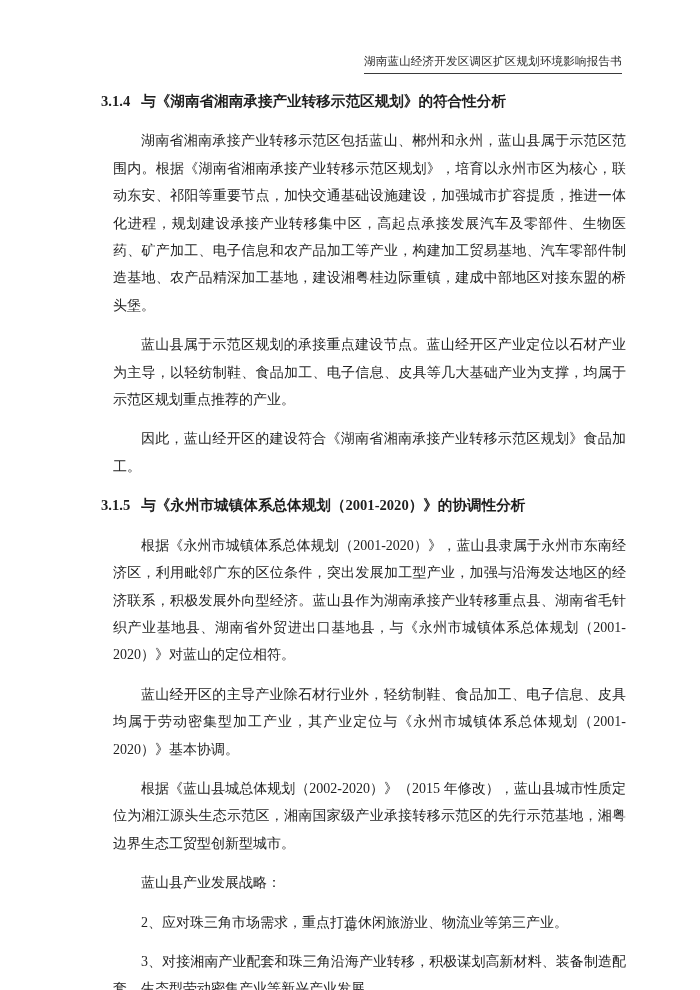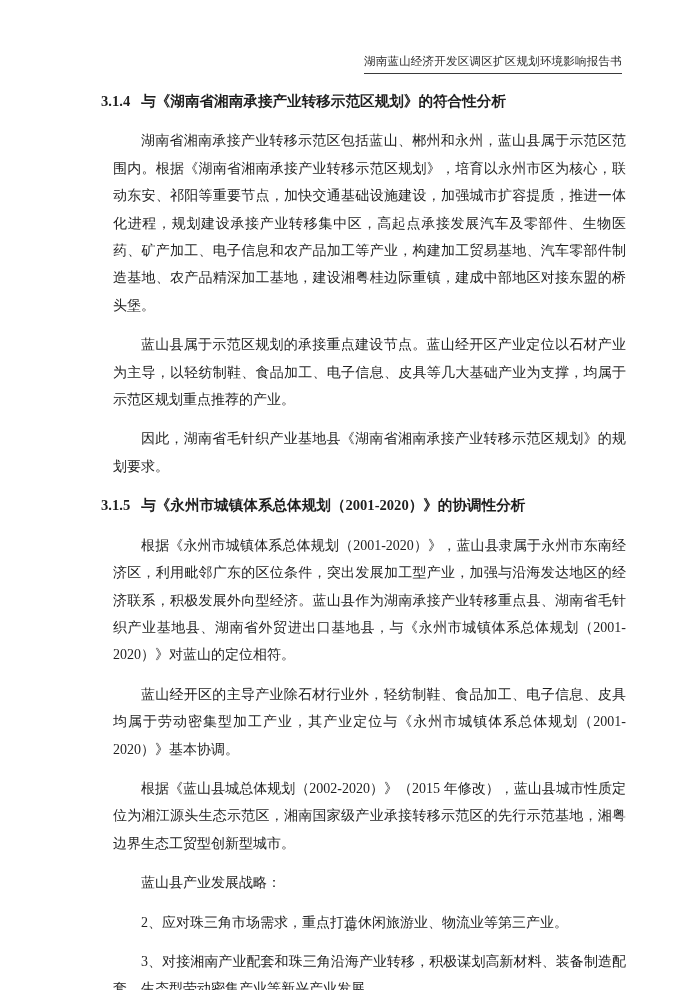--- a/index.html
+++ b/index.html
@@ -74,21 +74,21 @@
     <div>
   <section class="section">
     <h2 class="section-heading">
       <span class="section-number">3.1.4</span><span class="section-title">与《湖南省湘南承接产业转移示范区规划》的符合性分析</span>
     </h2>
     <div class="section-paragraphs">
   <p>湖南省湘南承接产业转移示范区包括蓝山、郴州和永州，蓝山县属于示范区范围内。根据《湖南省湘南承接产业转移示范区规划》，培育以永州市区为核心，联动东安、祁阳等重要节点，加快交通基础设施建设，加强城市扩容提质，推进一体化进程，规划建设承接产业转移集中区，高起点承接发展汽车及零部件、生物医药、矿产加工、电子信息和农产品加工等产业，构建加工贸易基地、汽车零部件制造基地、农产品精深加工基地，建设湘粤桂边际重镇，建成中部地区对接东盟的桥头堡。</p>
 
   <p>蓝山县属于示范区规划的承接重点建设节点。蓝山经开区产业定位以石材产业为主导，以轻纺制鞋、食品加工、电子信息、皮具等几大基础产业为支撑，均属于示范区规划重点推荐的产业。</p>
 
-  <p>因此，湖南省毛针织产业基地县《湖南省湘南承接产业转移示范区规划》的规划要求。</p>
+  <p>因此，蓝山经开区的建设符合《湖南省湘南承接产业转移示范区规划》食品加工。</p>
 </div>
   </section>
 
   <section class="section">
     <h2 class="section-heading">
       <span class="section-number">3.1.5</span><span class="section-title">与《永州市城镇体系总体规划（2001-2020）》的协调性分析</span>
     </h2>
     <div class="section-paragraphs">
   <p>根据《永州市城镇体系总体规划（2001-2020）》，蓝山县隶属于永州市东南经济区，利用毗邻广东的区位条件，突出发展加工型产业，加强与沿海发达地区的经济联系，积极发展外向型经济。蓝山县作为湖南承接产业转移重点县、湖南省毛针织产业基地县、湖南省外贸进出口基地县，与《永州市城镇体系总体规划（2001-2020）》对蓝山的定位相符。</p>
 

